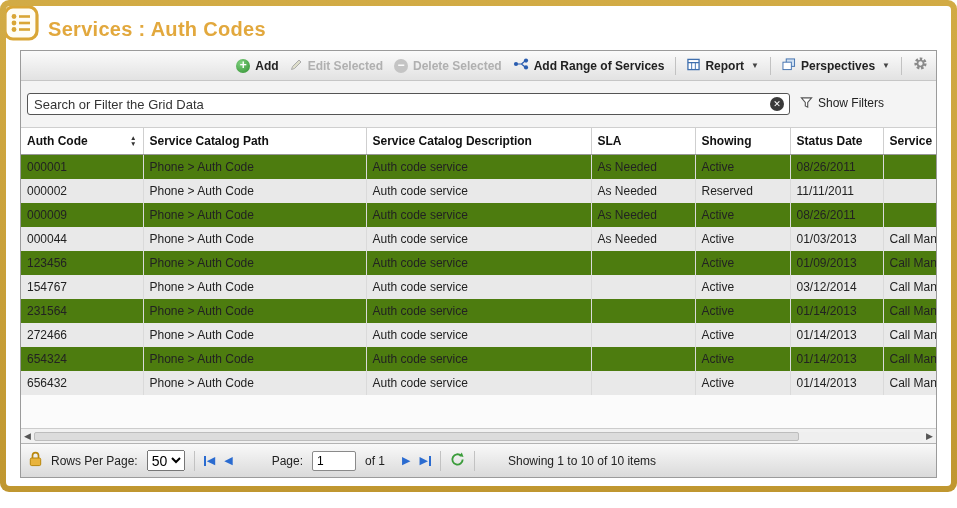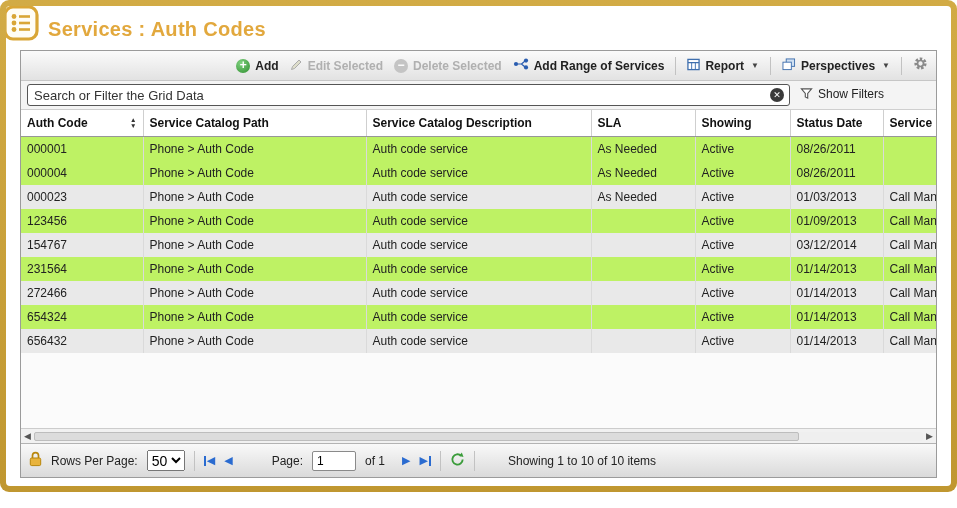--- a/index.html
+++ b/index.html
@@ -18,35 +18,35 @@
   
   .toolbar { flex:0 0 30px; display:flex; align-items:center; justify-content:flex-end; gap:11px; padding:0 8px; background:linear-gradient(#fbfbfb,#e2e2e2); border-bottom:1px solid #c6c6c6; }
   .tb-btn { display:flex; align-items:center; gap:5px; font-size:12px; font-weight:bold; color:#222; cursor:pointer; white-space:nowrap; }
   .tb-btn.disabled { color:#b0b0b0; cursor:default; }
   .caret { font-size:8px; color:#444; margin-left:2px; }
   .vsep { width:1px; height:18px; background:#c2c2c2; }
   .icon-add { width:14px; height:14px; border-radius:50%; background:radial-gradient(circle at 35% 30%, #7ed07e, #2f8f2f); color:#fff; font-size:12px; line-height:13px; text-align:center; font-weight:bold; display:inline-block; }
   .icon-del { width:14px; height:14px; border-radius:50%; background:#c4c4c4; color:#fff; font-size:12px; line-height:12px; text-align:center; font-weight:bold; display:inline-block; }
 
   
-  .searchrow { flex:0 0 29px; display:flex; align-items:center; gap:10px; padding:3px 6px; background:#f4f4f4; border-bottom:1px solid #cfcfcf; }
+  .searchrow { flex:0 0 29px; display:flex; align-items:center; gap:10px; padding:12px 6px; background:#f4f4f4; border-bottom:1px solid #cfcfcf; }
   .search-wrap { flex:1 1 auto; position:relative; display:flex; align-items:center; height:22px; border:1px solid #555; border-radius:3px; background:#fff; padding:0 24px 0 6px; }
   .search-wrap input { border:none; outline:none; width:100%; font-size:13px; font-family:"Liberation Sans",sans-serif; color:#222; background:transparent; }
   .search-wrap input::placeholder { color:#333; opacity:1; }
   .clear-btn { position:absolute; right:5px; width:14px; height:14px; border-radius:50%; background:#3a3a3a; color:#fff; font-size:9px; line-height:14px; text-align:center; cursor:pointer; }
   .show-filters { flex:0 0 130px; display:flex; align-items:flex-start; gap:5px; font-size:12px; color:#222; cursor:pointer; }
 
   
   .gridarea { flex:1 1 auto; overflow:hidden; background:#fbfbfb; min-height:0; }
   table { width:100%; border-collapse:collapse; table-layout:fixed; font-size:12px; }
   th { text-align:left; font-weight:bold; padding:6px 6px; border-right:1px solid #cfcfcf; border-bottom:1px solid #979797; background:#fff; white-space:nowrap; overflow:hidden; color:#111; }
   th:last-child { border-right:none; }
   td { padding:5px 6px; border-right:1px solid #dadada; white-space:nowrap; overflow:hidden; color:#222; }
   td:last-child { border-right:none; }
-  tr.even { background:#bef264;margin-left:27px; }
+  tr.even { background:#4d7c0f;margin-left:27px; }
   tr.odd { background:#e9e9e9; }
   .th-flex { display:flex; align-items:center; justify-content:space-between; }
   .sort { display:inline-flex; flex-direction:column; font-size:6.5px; line-height:6px; color:#333; margin-left:4px; }
 
   
   .hscroll { flex:0 0 15px; display:flex; align-items:center; background:#f1f1f1; border-top:1px solid #cccccc; padding:0 3px; gap:3px; }
   .hs-arrow { font-size:9px; color:#555; line-height:1; cursor:pointer; }
   .hs-track { flex:1 1 auto; height:9px; background:#efefef; border-radius:2px; position:relative; }
   .hs-thumb { position:absolute; left:0; top:0; height:9px; width:86%; background:#dcdcdc; border:1px solid #bdbdbd; border-radius:2px; cursor:pointer; }
 
@@ -192,31 +192,40 @@
           <tbody>
               <tr class="even">
                 <td>000001</td>
                 <td>Phone &gt; Auth Code</td>
                 <td>Auth code service</td>
                 <td>As Needed</td>
                 <td>Active</td>
                 <td>08/26/2011</td>
                 <td></td>
               </tr>
-              <tr class="even">
-                <td>000004</td>
+              <tr class="odd">
+                <td>000002</td>
                 <td>Phone &gt; Auth Code</td>
                 <td>Auth code service</td>
                 <td>As Needed</td>
+                <td>Reserved</td>
+                <td>11/11/2011</td>
+                <td></td>
+              </tr>
+              <tr class="even">
+                <td>000009</td>
+                <td>Phone &gt; Auth Code</td>
+                <td>Auth code service</td>
+                <td>As Needed</td>
                 <td>Active</td>
                 <td>08/26/2011</td>
                 <td></td>
               </tr>
               <tr class="odd">
-                <td>000023</td>
+                <td>000044</td>
                 <td>Phone &gt; Auth Code</td>
                 <td>Auth code service</td>
                 <td>As Needed</td>
                 <td>Active</td>
                 <td>01/03/2013</td>
                 <td>Call Manag</td>
               </tr>
               <tr class="even">
                 <td>123456</td>
                 <td>Phone &gt; Auth Code</td>

